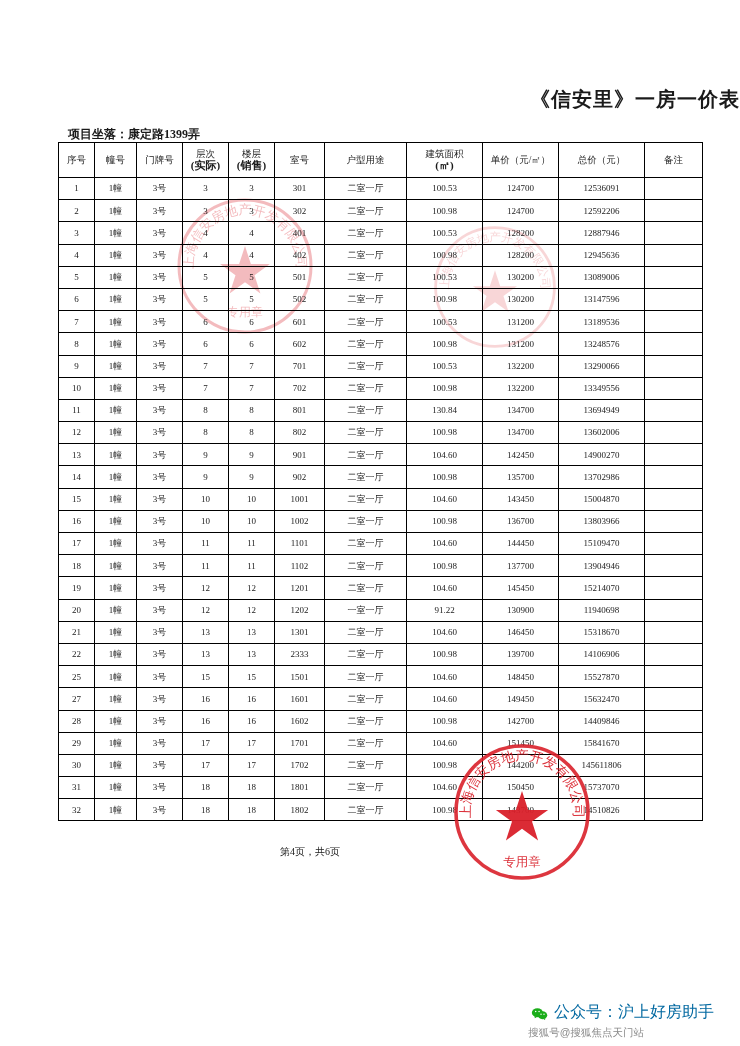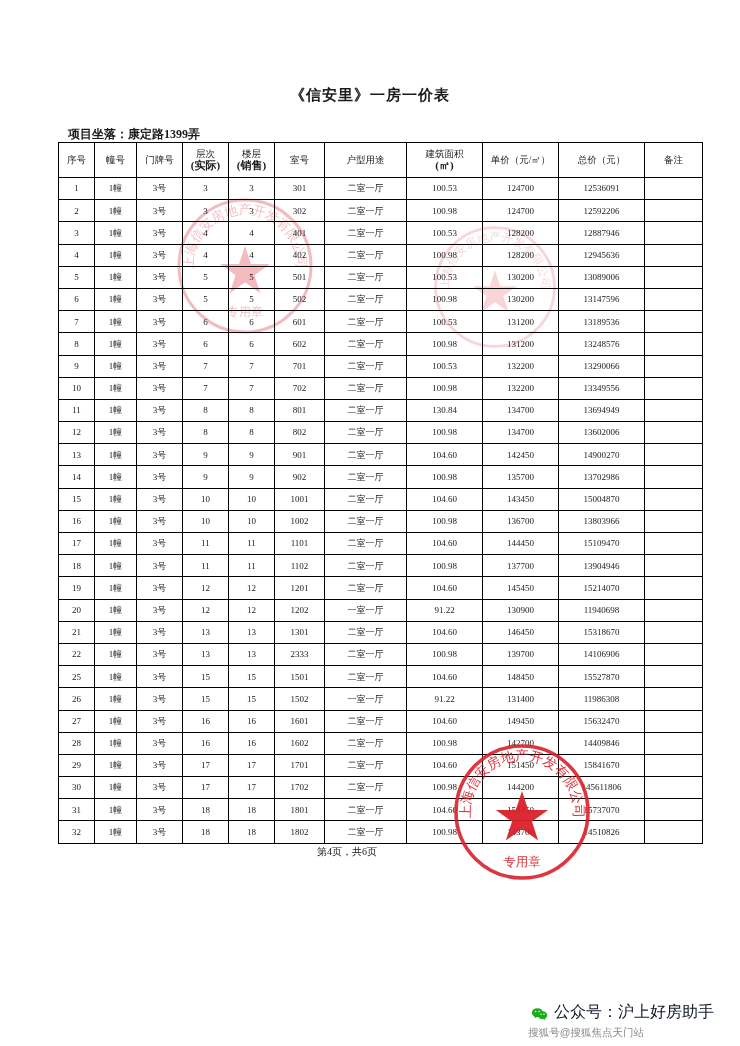--- a/index.html
+++ b/index.html
@@ -19,22 +19,22 @@
     position: absolute;
     left: 0; top: 0;
     width: 740px;
     height: 1046px;
   }
   .doc-title {
     position: absolute;
     top: 86px;
     left: 0;
     width: 740px;
-    text-align: center;
-    font-size: 15px;
+    text-align: right;
+    font-size: 20px;
     font-weight: bold;
     letter-spacing: 1px;
   }
   .project-line {
     position: absolute;
     top: 126px;
     left: 68px;
     font-size: 12px;
     font-weight: bold;
   }
@@ -81,21 +81,20 @@
   .col-total { width: 86px; }
   .col-note { width: 58px; }
 
   .footer-page {
     position: absolute;
     top: 845px;
     left: 0;
     width: 620px;
     text-align: center;
     font-size: 10px;
-    padding-left: 37px;
   }
 
   
   .seal {
     position: absolute;
     pointer-events: none;
   }
   .seal-main {
     left: 452px;
     top: 742px;
@@ -125,21 +124,21 @@
     width: 740px;
     height: 46px;
     background: #ffffff;
   }
   .bottom-text {
     position: absolute;
     right: 26px;
     top: 1002px;
     font-family: "Liberation Sans", sans-serif;
     font-size: 16px;
-    color: #0f172a;
+    color: #0369a1;
     display: flex;
     align-items: center;
     gap: 6px;
   }
   .wechat-badge {
     display: inline-block;
     width: 17px;
     height: 14px;
     position: relative;
     top: 1px;
@@ -504,33 +503,20 @@
           <td>15</td>
           <td>15</td>
           <td>1501</td>
           <td>二室一厅</td>
           <td>104.60</td>
           <td>148450</td>
           <td>15527870</td>
           <td></td>
         </tr>
         <tr>
-          <td>26</td>
-          <td>1幢</td>
-          <td>3号</td>
-          <td>15</td>
-          <td>15</td>
-          <td>1502</td>
-          <td>一室一厅</td>
-          <td>91.22</td>
-          <td>131400</td>
-          <td>11986308</td>
-          <td></td>
-        </tr>
-        <tr>
           <td>27</td>
           <td>1幢</td>
           <td>3号</td>
           <td>16</td>
           <td>16</td>
           <td>1601</td>
           <td>二室一厅</td>
           <td>104.60</td>
           <td>149450</td>
           <td>15632470</td>

